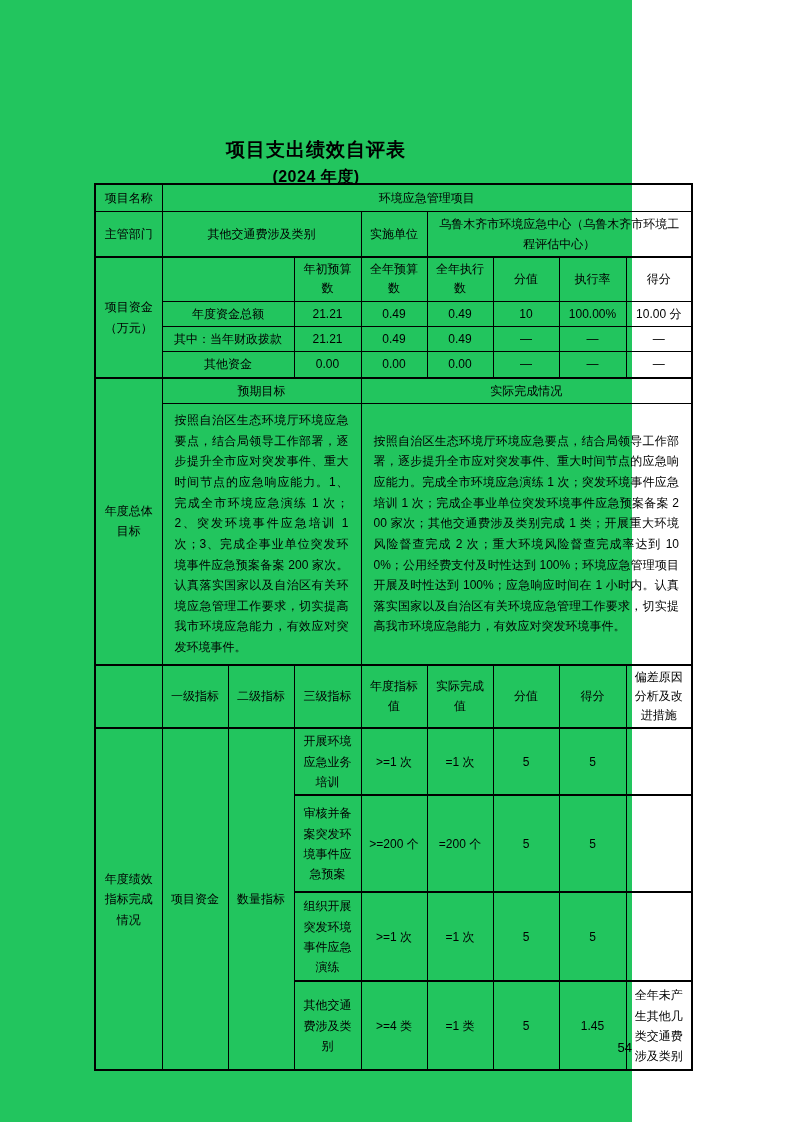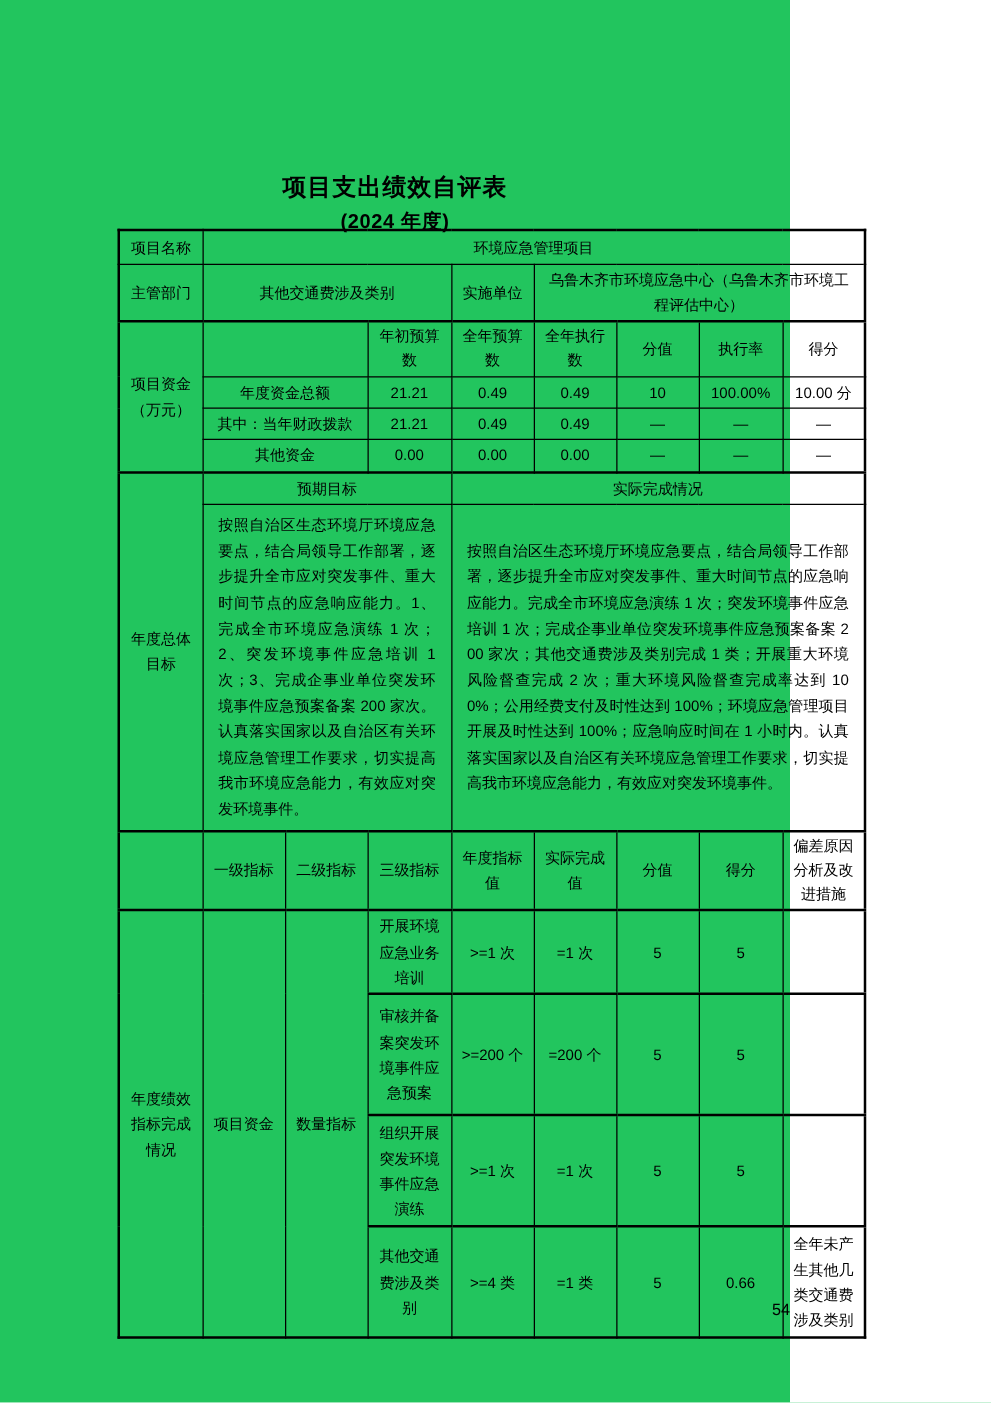--- a/index.html
+++ b/index.html
@@ -146,20 +146,20 @@
       <td>5</td>
       <td>5</td>
       <td></td>
     </tr>
 
     <tr class="sep" style="height:89px">
       <td class="narrow">其他交通费涉及类别</td>
       <td>&gt;=4 类</td>
       <td>=1 类</td>
       <td>5</td>
-      <td>0.66</td>
+      <td>1.45</td>
       <td class="narrow">全年未产生其他几类交通费涉及类别</td>
     </tr>
   </tbody>
     </table>
 
   <div class="footer">54</div>
 </div>
 
 </body></html>

